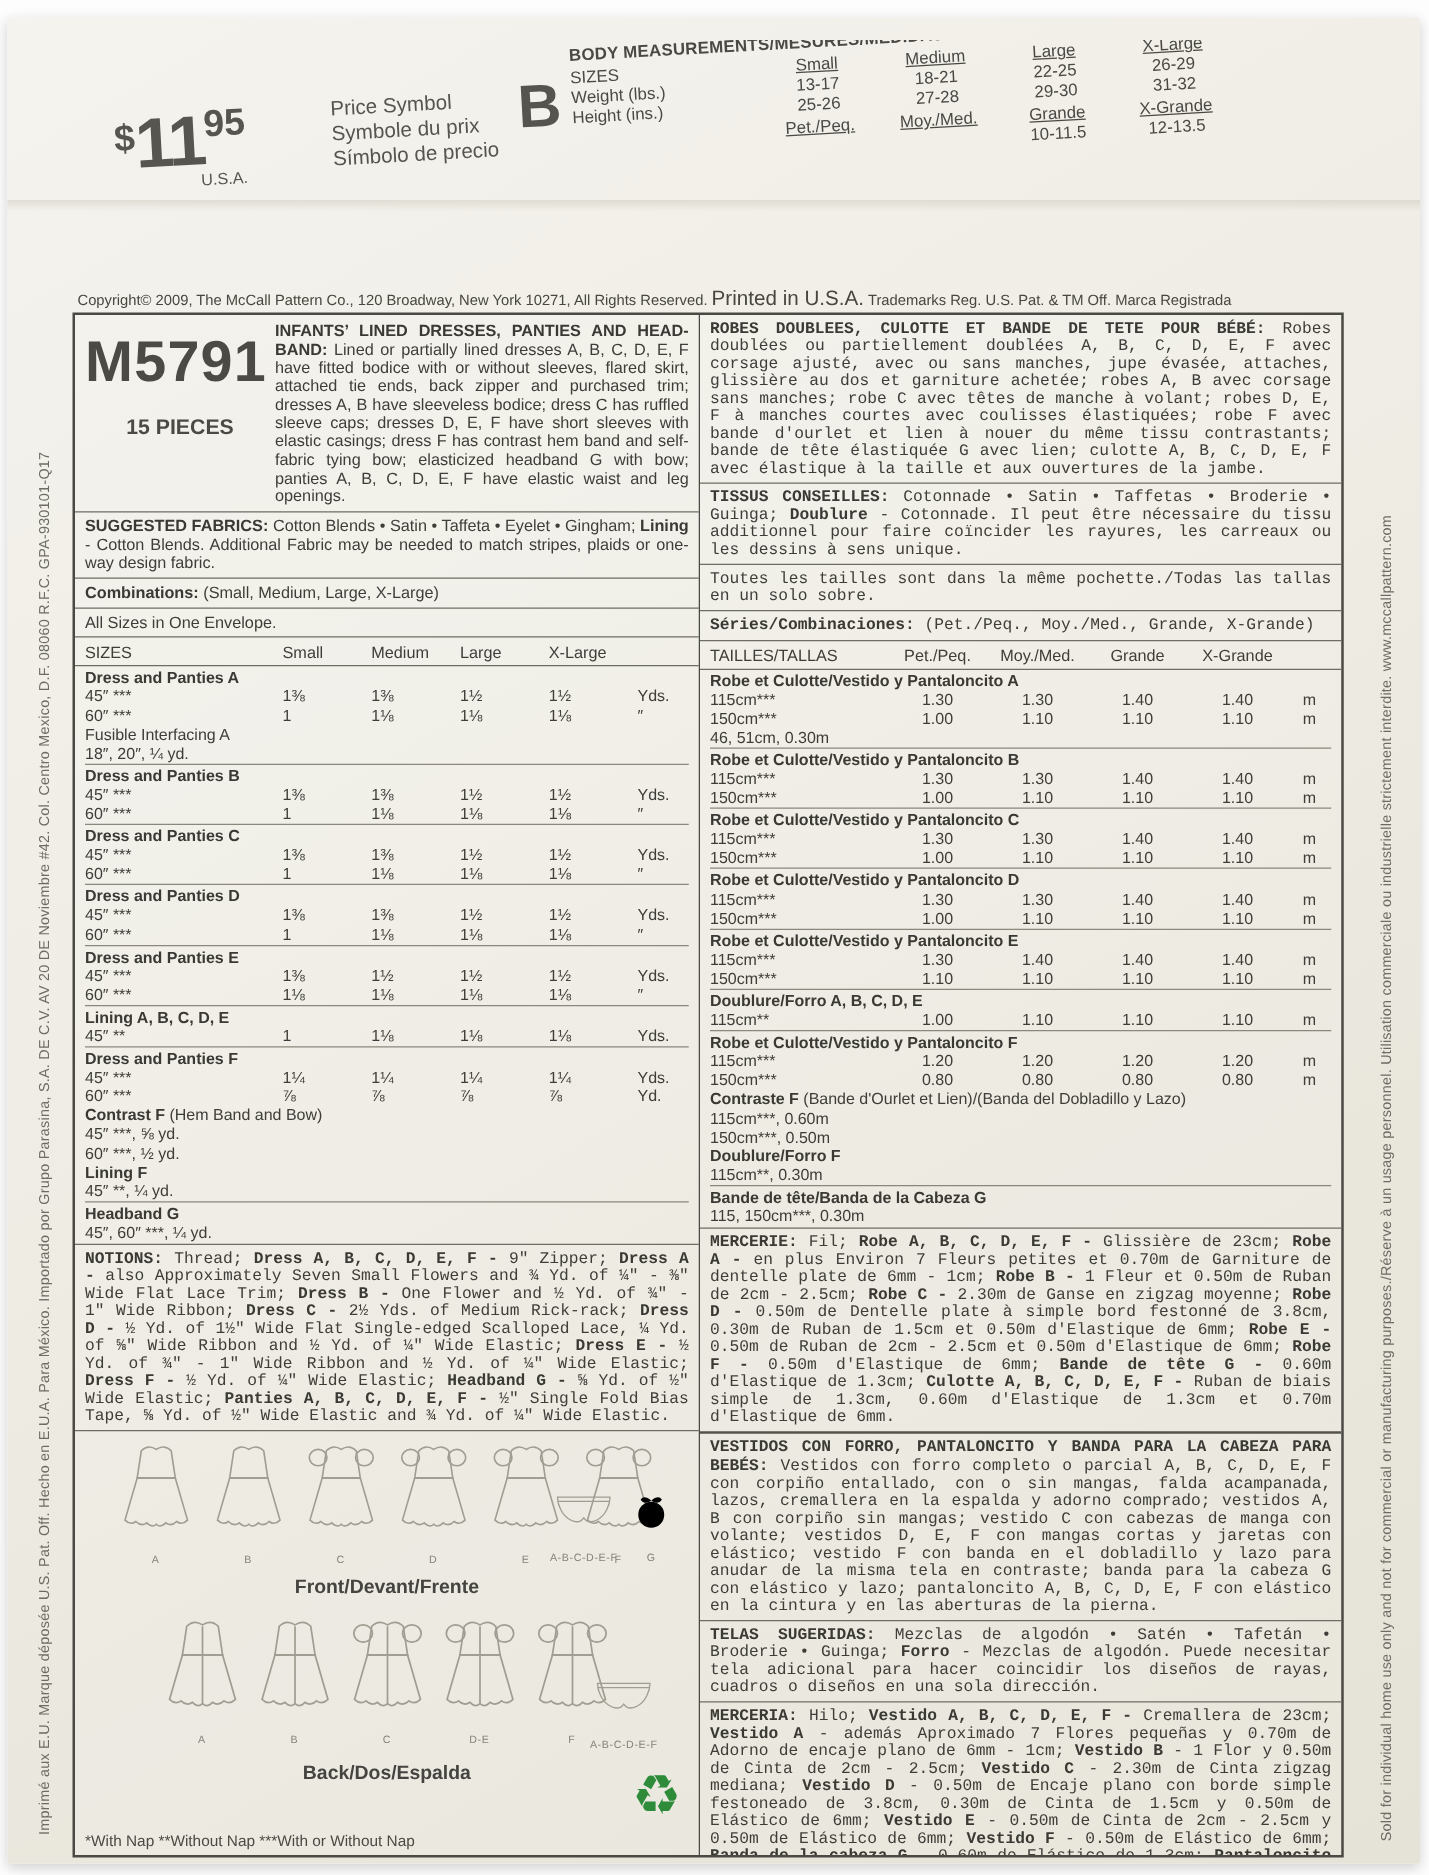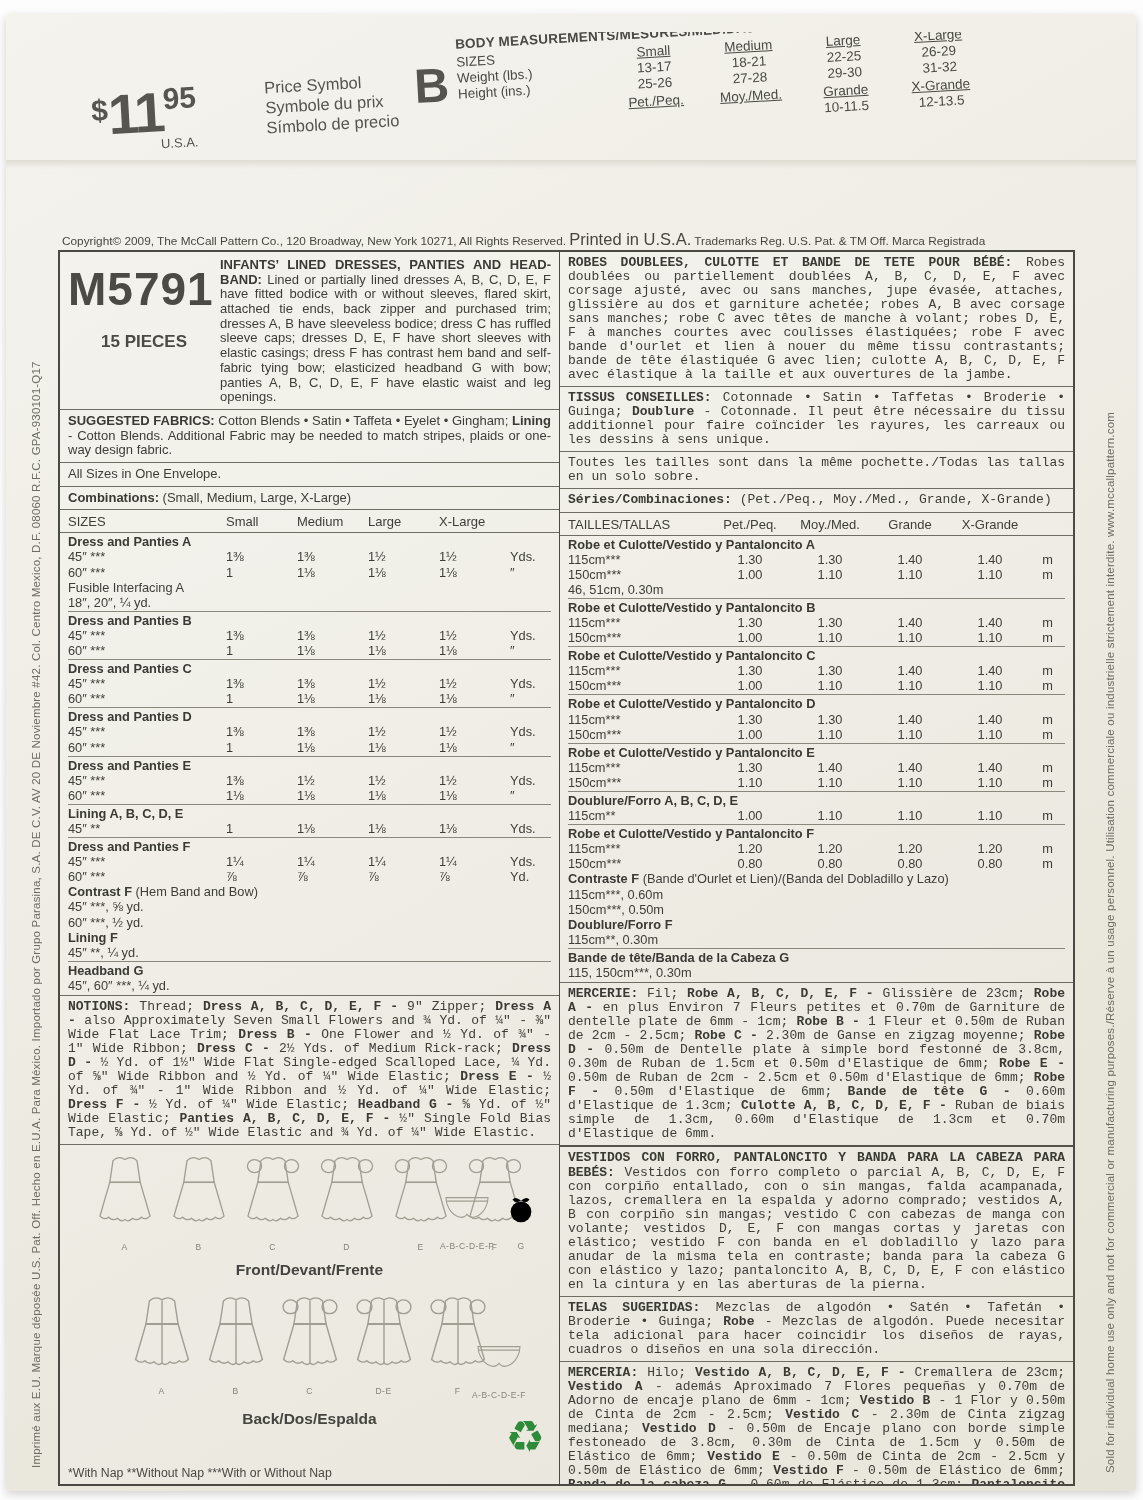--- a/index.html
+++ b/index.html
@@ -159,22 +159,22 @@
 
     <div class="col-left">
       <div class="header-row">
         <div class="m-number">
           <div class="num">M5791</div>
           <div class="pieces">15 PIECES</div>
         </div>
         <div class="hdr-desc para"><b>INFANTS’ LINED DRESSES, PANTIES AND HEAD-BAND: </b>Lined or partially lined dresses A, B, C, D, E, F have fitted bodice with or without sleeves, flared skirt, attached tie ends, back zipper and purchased trim; dresses A, B have sleeveless bodice; dress C has ruffled sleeve caps; dresses D, E, F have short sleeves with elastic casings; dress F has contrast hem band and self-fabric tying bow; elasticized headband G with bow; panties A, B, C, D, E, F have elastic waist and leg openings.</div>
       </div>
       <div class="sec para"><b>SUGGESTED FABRICS: </b>Cotton Blends • Satin • Taffeta • Eyelet • Gingham; <b>Lining</b> - Cotton Blends. Additional Fabric may be needed to match stripes, plaids or one-way design fabric.</div>
+      <div class="sec para"><b>Combinations: </b>(Small, Medium, Large, X-Large)</div>
       <div class="sec para">All Sizes in One Envelope.</div>
-      <div class="sec para"><b>Combinations: </b>(Small, Medium, Large, X-Large)</div>
       <div class="thead">
         <span class="lt-h">SIZES</span>
         <span class="lt-v">Small</span>
         <span class="lt-v">Medium</span>
         <span class="lt-v">Large</span>
         <span class="lt-v">X-Large</span>
       </div>
       <div class="rows lt" id="left-rows">
           <div class="trow head">
             <span class="c-full"><b>Dress and Panties A</b></span>
@@ -632,21 +632,21 @@
           </div>
           <div class="trow head rule">
             <span class="c-full"><b>Bande de tête/Banda de la Cabeza G</b></span>
           </div>
           <div class="trow plain">
             <span class="c-full">115, 150cm***, 0.30m</span>
           </div>
         </div>
       <div class="sec para-tight"><b>MERCERIE: </b>Fil; <b>Robe A, B, C, D, E, F - </b>Glissière de 23cm; <b>Robe A - </b>en plus Environ 7 Fleurs petites et 0.70m de Garniture de dentelle plate de 6mm - 1cm; <b>Robe B - </b>1 Fleur et 0.50m de Ruban de 2cm - 2.5cm; <b>Robe C - </b>2.30m de Ganse en zigzag moyenne; <b>Robe D - </b>0.50m de Dentelle plate à simple bord festonné de 3.8cm, 0.30m de Ruban de 1.5cm et 0.50m d'Elastique de 6mm; <b>Robe E - </b>0.50m de Ruban de 2cm - 2.5cm et 0.50m d'Elastique de 6mm; <b>Robe F - </b>0.50m d'Elastique de 6mm; <b>Bande de tête G - </b>0.60m d'Elastique de 1.3cm; <b>Culotte A, B, C, D, E, F - </b>Ruban de biais simple de 1.3cm, 0.60m d'Elastique de 1.3cm et 0.70m d'Elastique de 6mm.</div>
       <div class="sec sec-thick para-tight"><b>VESTIDOS CON FORRO, PANTALONCITO Y BANDA PARA LA CABEZA PARA BEBÉS: </b>Vestidos con forro completo o parcial A, B, C, D, E, F con corpiño entallado, con o sin mangas, falda acampanada, lazos, cremallera en la espalda y adorno comprado; vestidos A, B con corpiño sin mangas; vestido C con cabezas de manga con volante; vestidos D, E, F con mangas cortas y jaretas con elástico; vestido F con banda en el dobladillo y lazo para anudar de la misma tela en contraste; banda para la cabeza G con elástico y lazo; pantaloncito A, B, C, D, E, F con elástico en la cintura y en las aberturas de la pierna.</div>
-      <div class="sec para-tight"><b>TELAS SUGERIDAS: </b>Mezclas de algodón • Satén • Tafetán • Broderie • Guinga; <b>Robe</b> - Mezclas de algodón. Puede necesitar tela adicional para hacer coincidir los diseños de rayas, cuadros o diseños en una sola dirección.</div>
+      <div class="sec para-tight"><b>TELAS SUGERIDAS: </b>Mezclas de algodón • Satén • Tafetán • Broderie • Guinga; <b>Forro</b> - Mezclas de algodón. Puede necesitar tela adicional para hacer coincidir los diseños de rayas, cuadros o diseños en una sola dirección.</div>
       <div class="sec para-tight"><b>MERCERIA: </b>Hilo; <b>Vestido A, B, C, D, E, F - </b>Cremallera de 23cm; <b>Vestido A</b> - además Aproximado 7 Flores pequeñas y 0.70m de Adorno de encaje plano de 6mm - 1cm; <b>Vestido B</b> - 1 Flor y 0.50m de Cinta de 2cm - 2.5cm; <b>Vestido C</b> - 2.30m de Cinta zigzag mediana; <b>Vestido D</b> - 0.50m de Encaje plano con borde simple festoneado de 3.8cm, 0.30m de Cinta de 1.5cm y 0.50m de Elástico de 6mm; <b>Vestido E</b> - 0.50m de Cinta de 2cm - 2.5cm y 0.50m de Elástico de 6mm; <b>Vestido F</b> - 0.50m de Elástico de 6mm; <b>Banda de la cabeza G</b> - 0.60m de Elástico de 1.3cm; <b>Pantaloncito A, B, C, D, E, F</b> - Cinta de sesgo simple de 1.3cm, 0.60m de Elástico de 1.3cm y 0.70m de Elástico de 6mm.</div>
       <div class="foot-row">
         <span>*Avec Sens **Sans Sens ***Avec ou Sans Sens</span>
         <span>*Con Pelillo **Sin Pelillo ***Con o Sin Pelillo</span>
       </div>
     </div>
   </div>
 
   <div class="vtext vtext-left">Imprimé aux E.U. Marque déposée U.S. Pat. Off. Hecho en E.U.A. Para México. Importado por Grupo Parasina, S.A. DE C.V. AV 20 DE Noviembre #42. Col. Centro Mexico, D.F. 08060 R.F.C. GPA-930101-Q17</div>
   <div class="vtext vtext-right">Sold for individual home use only and not for commercial or manufacturing purposes./Réserve à un usage personnel. Utilisation commerciale ou industrielle strictement interdite. www.mccallpattern.com</div>

